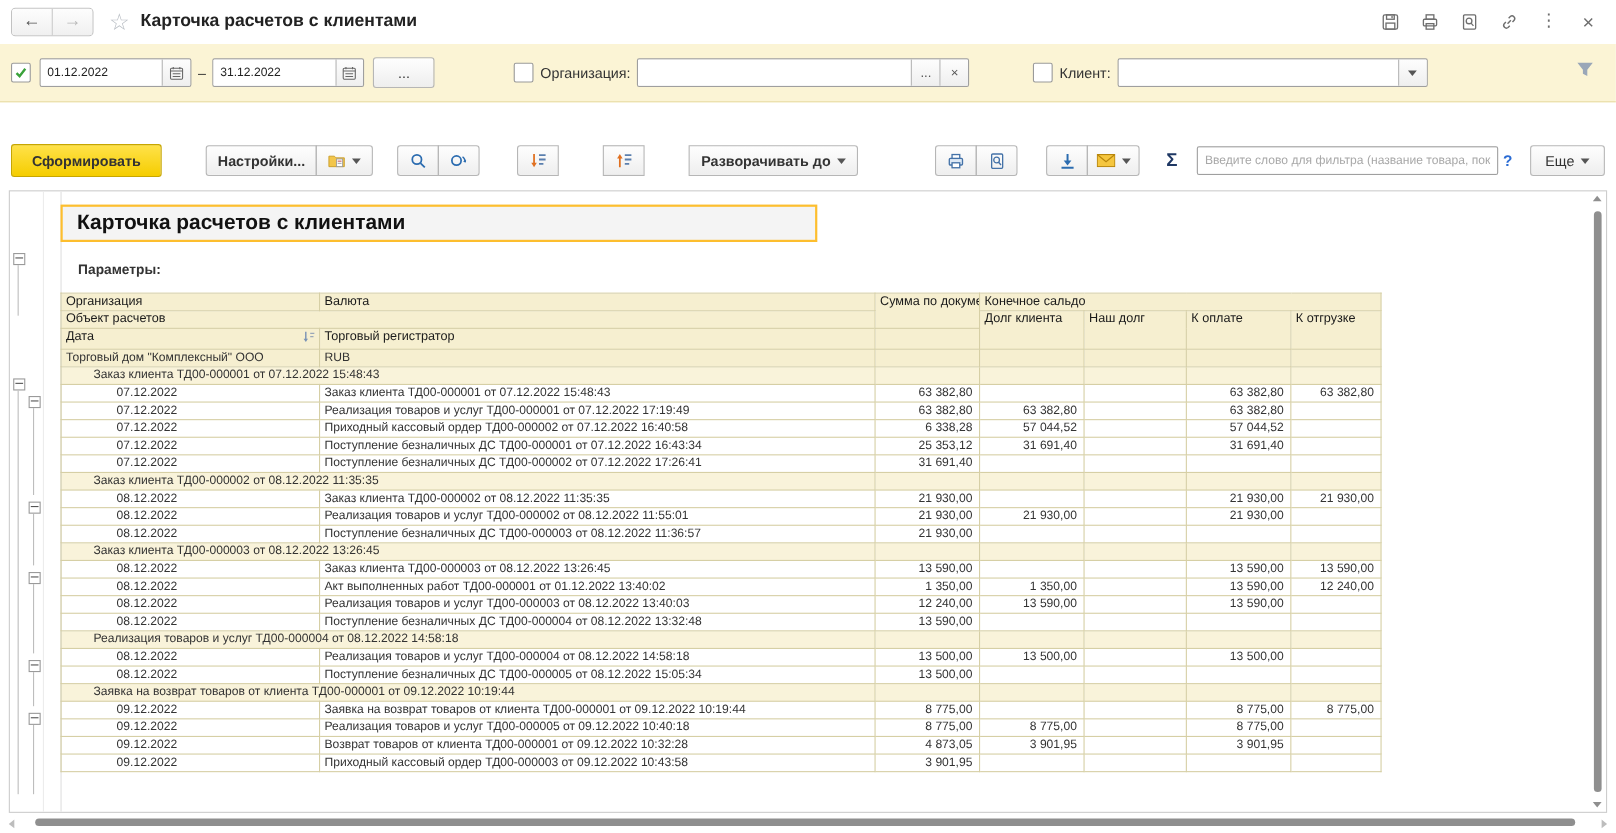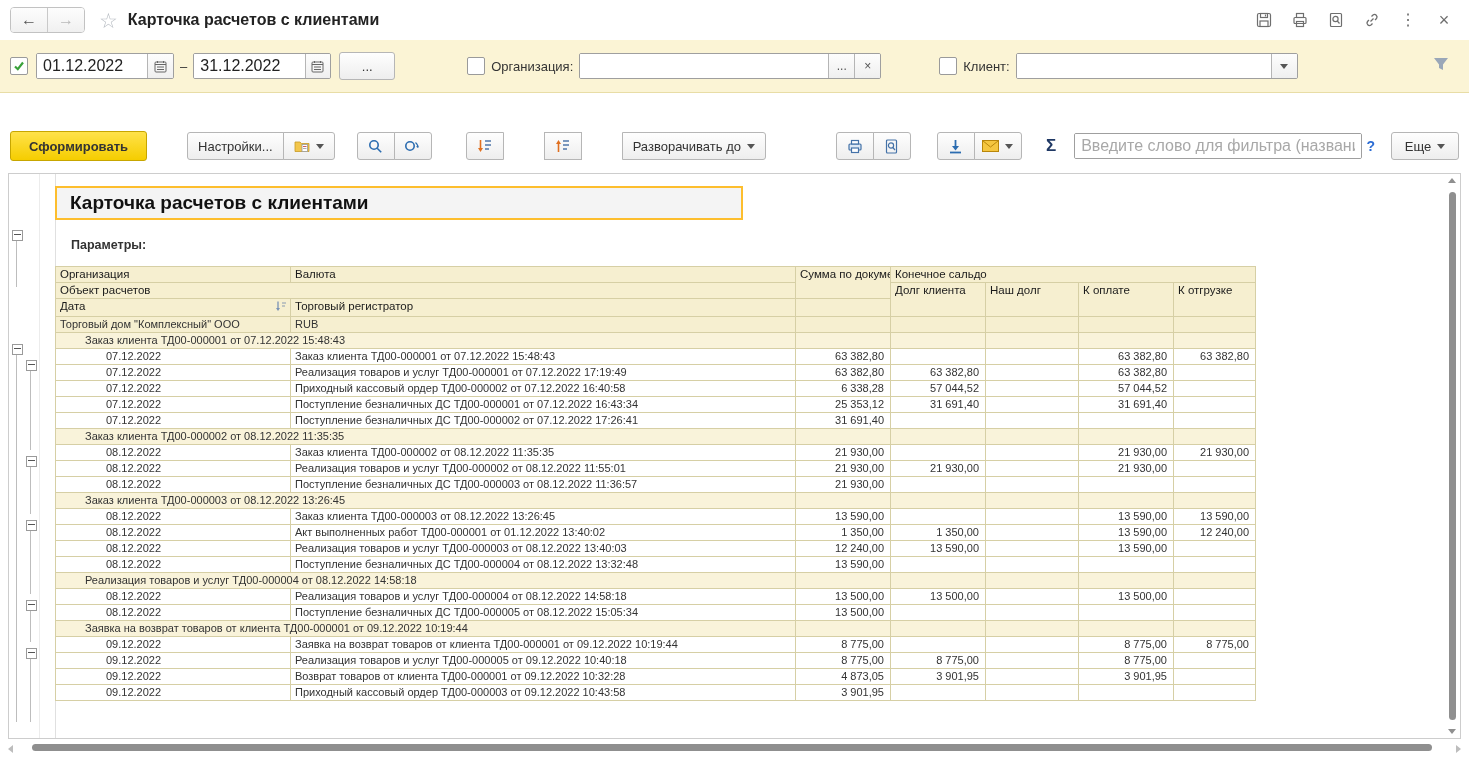--- a/index.html
+++ b/index.html
@@ -16,34 +16,34 @@
   .tb-icons{margin-left:auto;display:flex;align-items:center;gap:18px;padding-right:6px;}
   .tb-ico{width:18px;height:18px;display:flex;align-items:center;justify-content:center;color:#6e6e6e;}
   .tb-ico svg{display:block;}
   .glyph{font-size:16px;color:#6e6e6e;line-height:1;}
   .glyph.close{font-size:18px;}
 
   
   .filterbar{height:52px;background:#fbf4d5;border-bottom:1px solid #e8dda6;display:flex;align-items:center;padding:0 10px;}
   .chk{width:16px;height:16px;background:#fff;border:1px solid #9a9a9a;border-radius:2px;display:inline-flex;align-items:center;justify-content:center;flex:none;}
   .field{display:flex;height:24px;border:1px solid #9f9f9f;border-radius:2px;background:#fff;overflow:hidden;}
-  .field input{border:none;outline:none;font-size:16px;font-family:"Liberation Sans",sans-serif;padding:0 6px;color:#222;min-width:0;}
+  .field input{border:none;outline:none;font-size:11px;font-family:"Liberation Sans",sans-serif;padding:0 6px;color:#222;min-width:0;}
   .field input::placeholder{color:#a8a8a8;}
   .fbtn{width:25px;display:flex;align-items:center;justify-content:center;background:linear-gradient(#fdfdfd,#efefef);border-left:1px solid #b5b5b5;cursor:pointer;color:#555;font-size:12px;}
   .lbl{font-size:13px;color:#333;margin:0 6px;}
   .dash{font-size:13px;color:#333;margin:0 6px;}
   .dotsbtn{height:26px;min-width:34px;margin-left:8px;}
   .btn{display:inline-flex;align-items:center;justify-content:center;height:26px;padding:0 10px;border:1px solid #b6b6b6;border-radius:3px;background:linear-gradient(#fefefe,#eeeeee);font-size:13px;color:#333;cursor:pointer;white-space:nowrap;}
   .funnel{margin-left:auto;margin-right:10px;}
 
   
   .toolbar{height:50px;background:#fff;display:flex;align-items:center;padding:0 10px;margin-top:28px;}
   .gen{background:linear-gradient(#ffe24a,#f5cd00);border:1px solid #c7a600;font-weight:bold;height:28px;padding:0 18px;}
   .grp{display:flex;}
-  .grp .btn{border-radius:0;margin-left:-1px;}
+  .grp .btn{border-radius:0;margin-left:-1px;font-weight:bold;}
   .grp .btn:first-child{border-radius:3px 0 0 3px;margin-left:0;}
   .grp .btn:last-child{border-radius:0 3px 3px 0;}
   .ibtn{width:36px;padding:0;}
   .arr{width:0;height:0;border-left:4px solid transparent;border-right:4px solid transparent;border-top:5px solid #555;margin-left:6px;}
   .sigma{font-size:17px;font-weight:bold;color:#1f3864;background:none;border:none;}
   .searchfield{width:332px;}
   .help{color:#2b6cd4;font-weight:bold;border:none;background:none;font-size:14px;padding:0 4px;}
 
   
   .report{position:relative;margin:2px 8px 0 8px;height:564px;border:1px solid #cdcdcd;background:#fff;overflow:hidden;}

